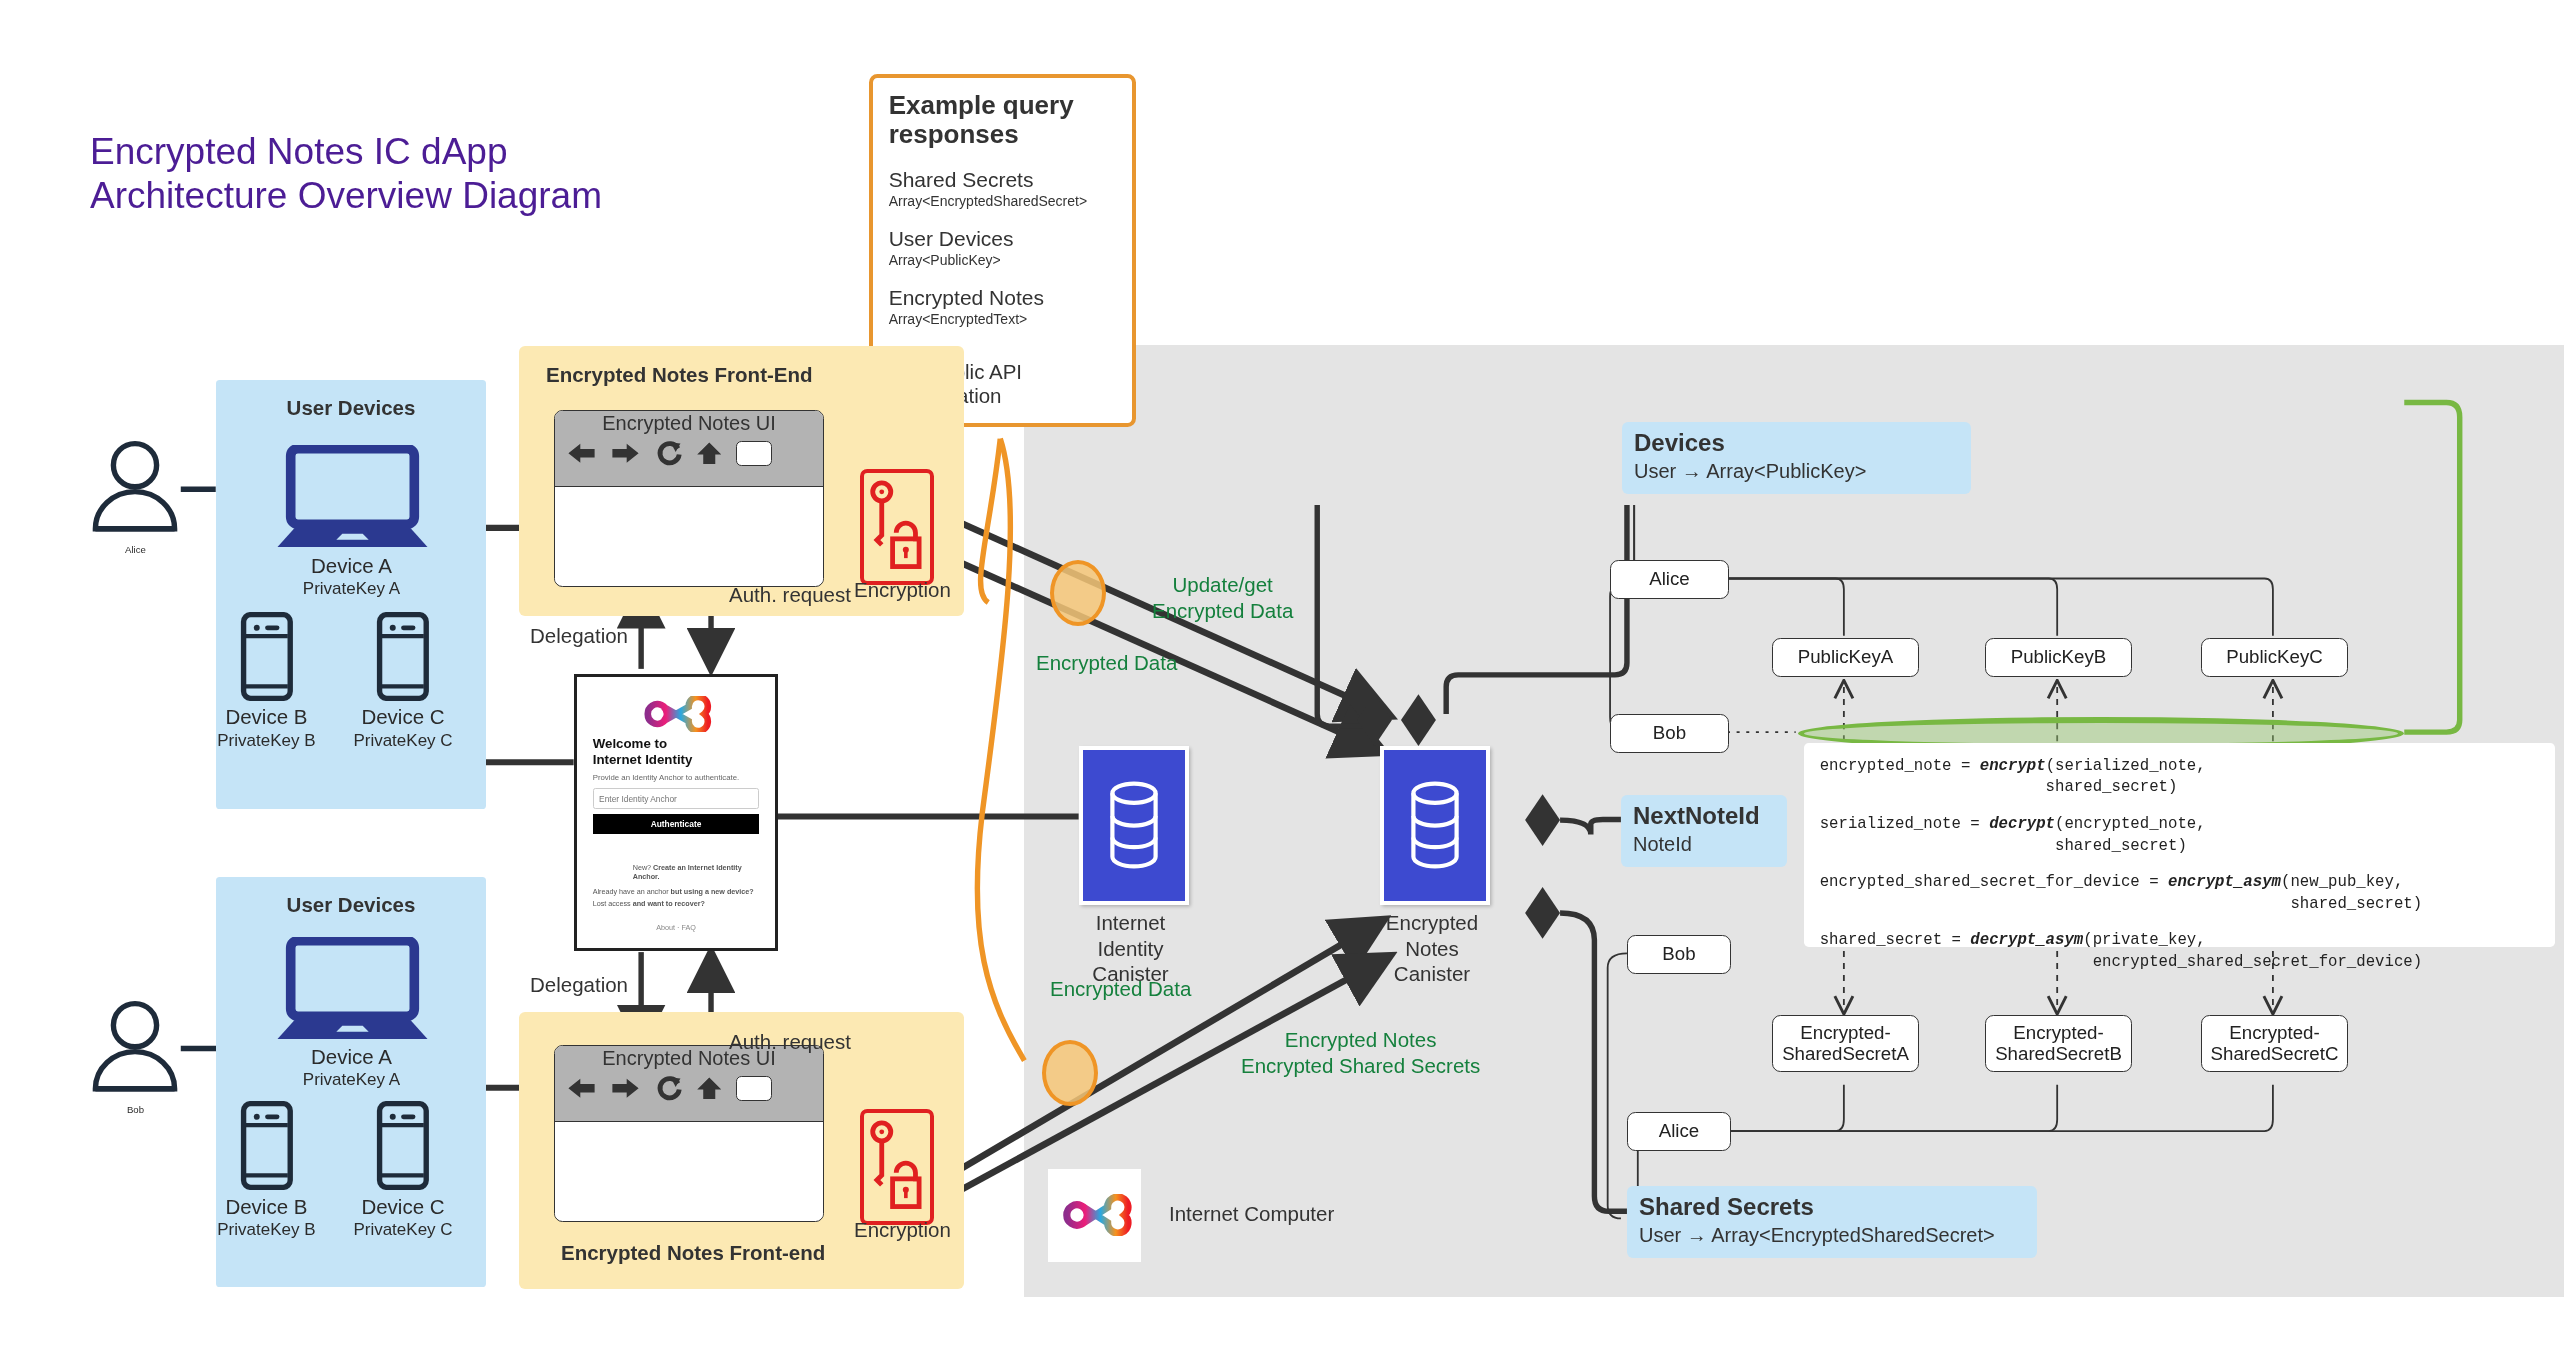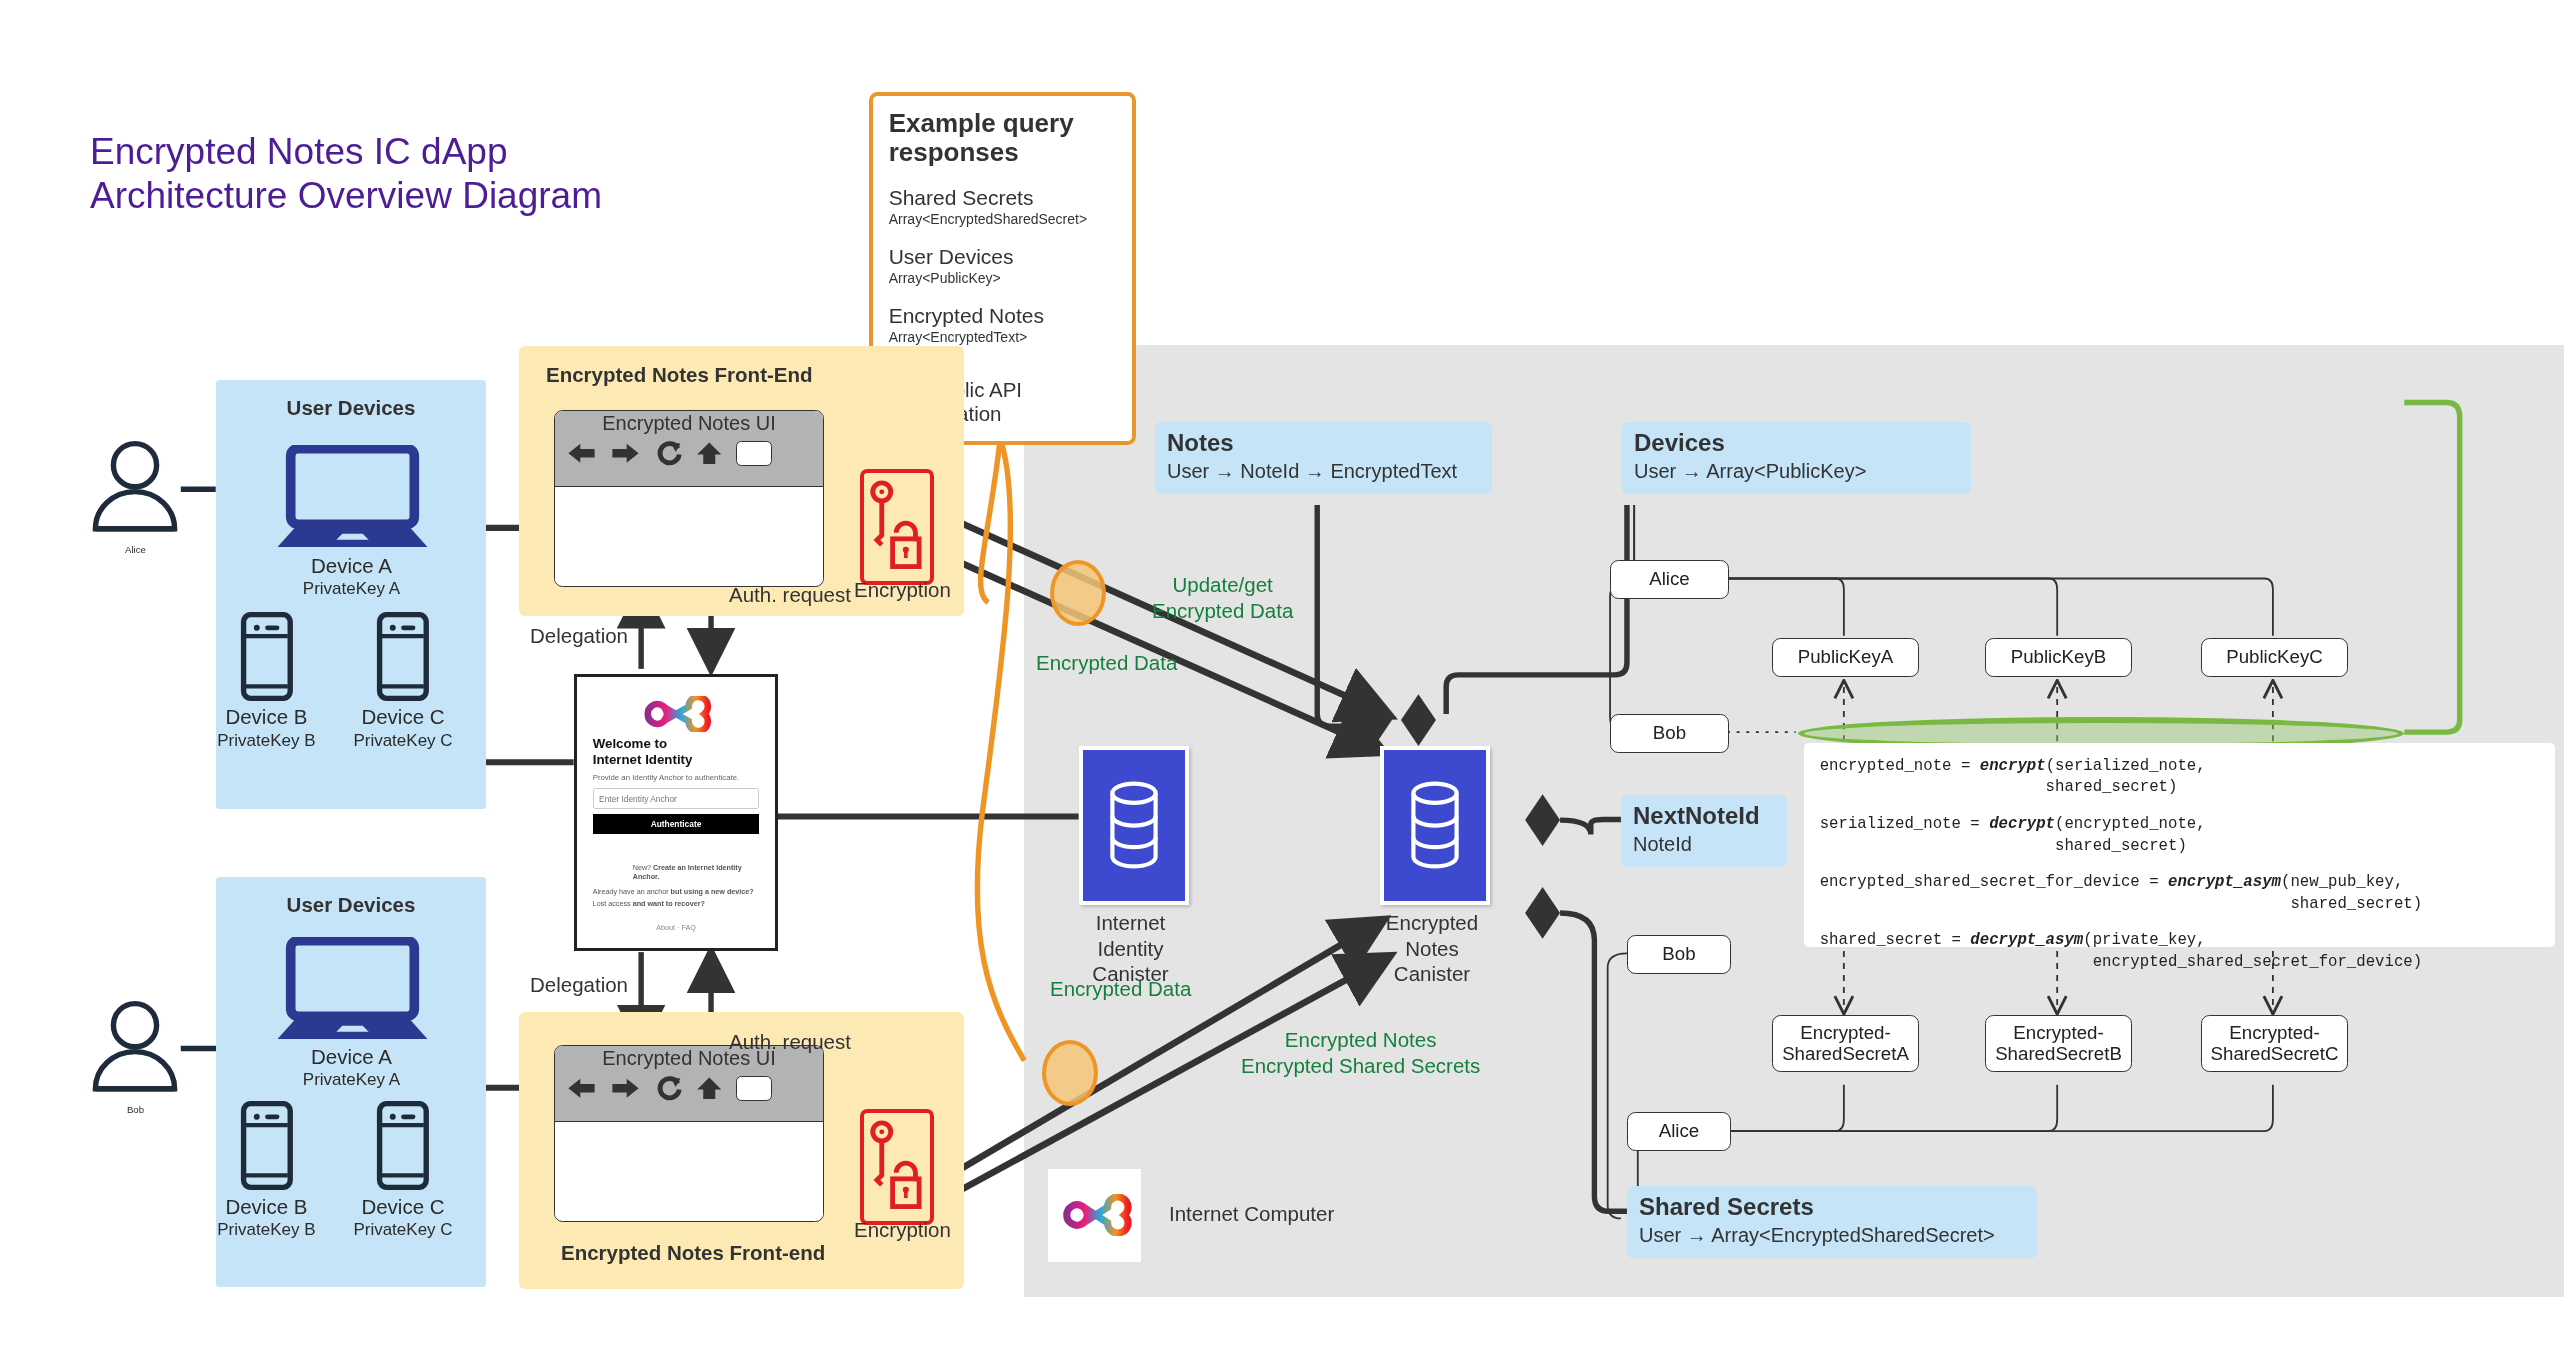--- a/index.html
+++ b/index.html
@@ -32,21 +32,21 @@
 
   
   .datbox{background:#c5e4f7;border-radius:6px;padding:8.4px 12px 11px 12px;}
   .datbox .dt{font-weight:bold;font-size:24px;color:#333;line-height:1.1;}
   .datbox .ds{font-size:20px;color:#333;line-height:1.2;margin-top:2.4px;}
 
   
   .node{background:#fff;border:1.5px solid #333;border-radius:8.4px;display:flex;align-items:center;justify-content:center;text-align:center;font-size:18.7px;color:#222;line-height:1.12;}
 
   
-  #qbox{left:869px;top:92px;width:267px;height:353px;background:#fff;border:4.2px solid #e8962f;border-radius:8.4px;box-sizing:border-box;padding:13.3px 15.7px;}
+  #qbox{left:869px;top:74px;width:267px;height:353px;background:#fff;border:4.2px solid #e8962f;border-radius:8.4px;box-sizing:border-box;padding:13.3px 15.7px;}
   #qbox h2{margin:0;font-size:26px;font-weight:bold;color:#333;line-height:1.12;}
   #qbox .qh{font-size:21px;color:#333;margin-top:18px;}
   #qbox .qs{font-size:14px;color:#333;margin-top:1.2px;}
   #qbox .qlast{font-size:20.5px;color:#333;margin-top:33px;}
 
   
   #gbox{left:1985px;top:363px;width:420px;height:80px;background:#fff;border:4.2px solid #78b843;border-radius:7.2px;box-sizing:border-box;padding:11px 13.3px;}
   #gbox p{margin:0;font-size:20px;font-weight:bold;color:#333;line-height:1.3;}
   #gbox em{font-style:italic;}
 
@@ -371,24 +371,20 @@
   <div class="junction abs" style="left:1050px;top:560px;width:48px;height:58px;"></div>
   <div class="junction abs" style="left:1042px;top:1040px;width:48px;height:58px;"></div>
 
   <div class="abs elabel" style="left:1152px;top:572px;white-space:pre;">Update/get
 Encrypted Data</div>
   <div class="abs elabel" style="left:1036px;top:650px;">Encrypted Data</div>
   <div class="abs elabel" style="left:1050px;top:976px;">Encrypted Data</div>
   <div class="abs elabel" style="left:1241px;top:1027px;white-space:pre;">Encrypted Notes
 Encrypted Shared Secrets</div>
 
-  <div class="datbox abs" style="left:1155px;top:422px;width:313px;">
-    <div class="dt">Notes</div>
-    <div class="ds">User  →  NoteId  →  EncryptedText</div>
-  </div>
   <div class="datbox abs" style="left:1622px;top:422px;width:325px;">
     <div class="dt">Devices</div>
     <div class="ds">User  →  Array&lt;PublicKey&gt;</div>
   </div>
   <div class="datbox abs" style="left:1621px;top:795px;width:142px;">
     <div class="dt">NextNoteId</div>
     <div class="ds">NoteId</div>
   </div>
   <div class="datbox abs" style="left:1627px;top:1186px;width:386px;">
     <div class="dt">Shared Secrets</div>

